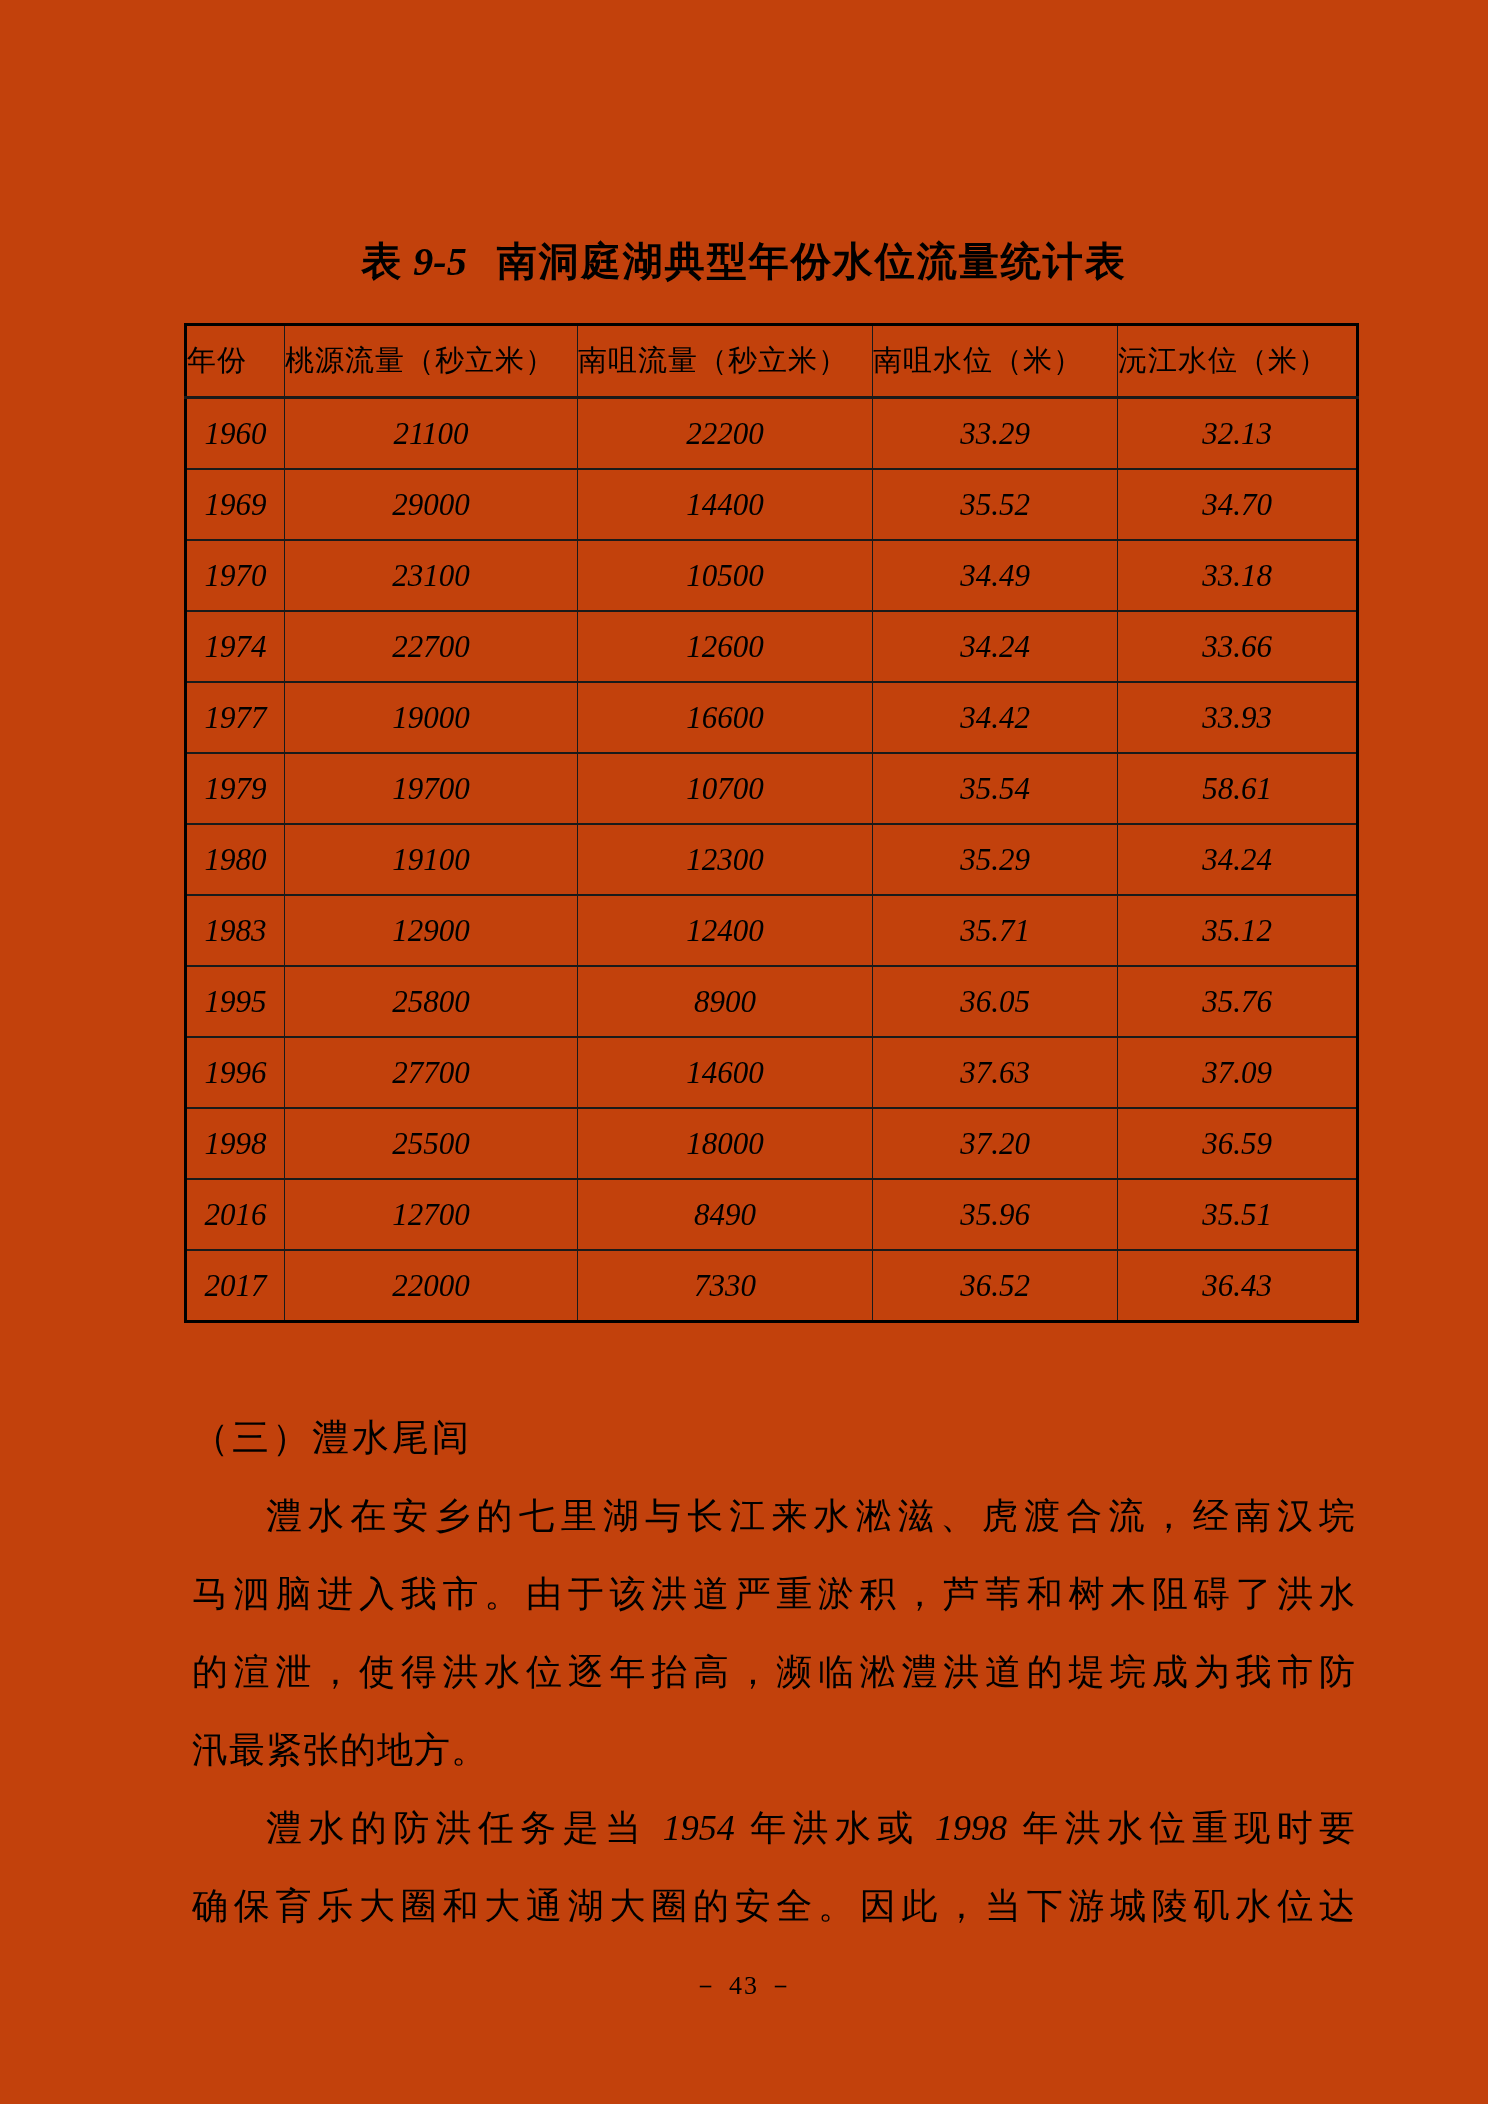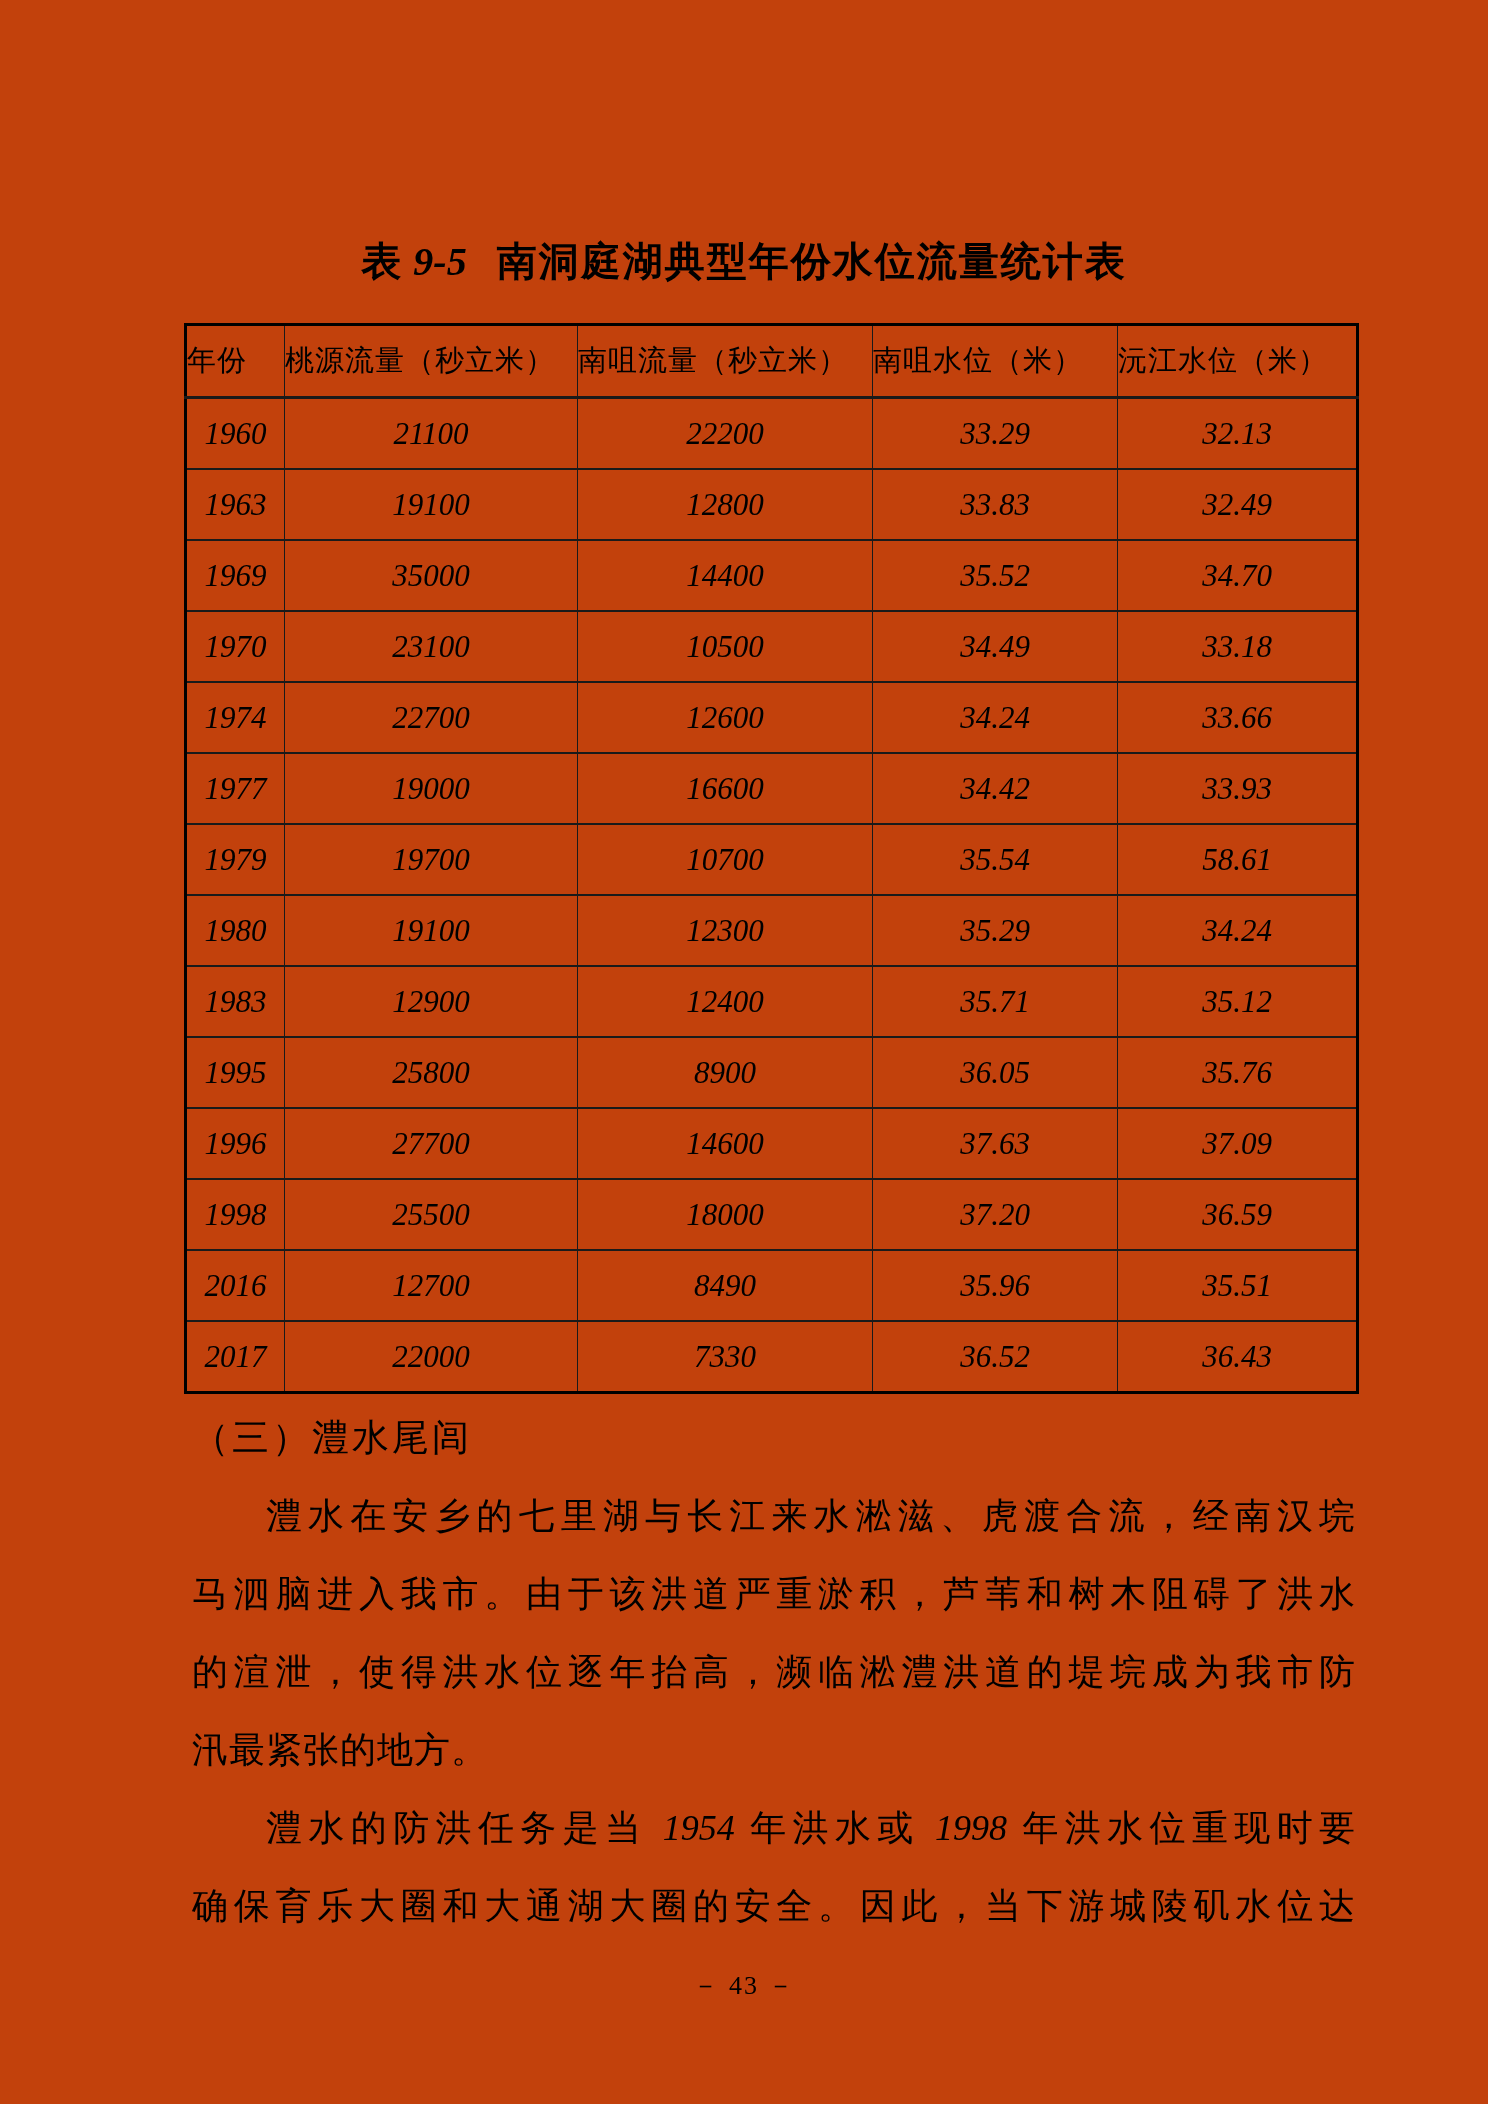--- a/index.html
+++ b/index.html
@@ -119,29 +119,22 @@
     </thead>
     <tbody id="table-body">
         <tr>
       <td>1960</td>
       <td>21100</td>
       <td>22200</td>
       <td>33.29</td>
       <td>32.13</td>
     </tr>
         <tr>
-      <td>1963</td>
-      <td>19100</td>
-      <td>12800</td>
-      <td>33.83</td>
-      <td>32.49</td>
-    </tr>
-        <tr>
       <td>1969</td>
-      <td>35000</td>
+      <td>29000</td>
       <td>14400</td>
       <td>35.52</td>
       <td>34.70</td>
     </tr>
         <tr>
       <td>1970</td>
       <td>23100</td>
       <td>10500</td>
       <td>34.49</td>
       <td>33.18</td>

